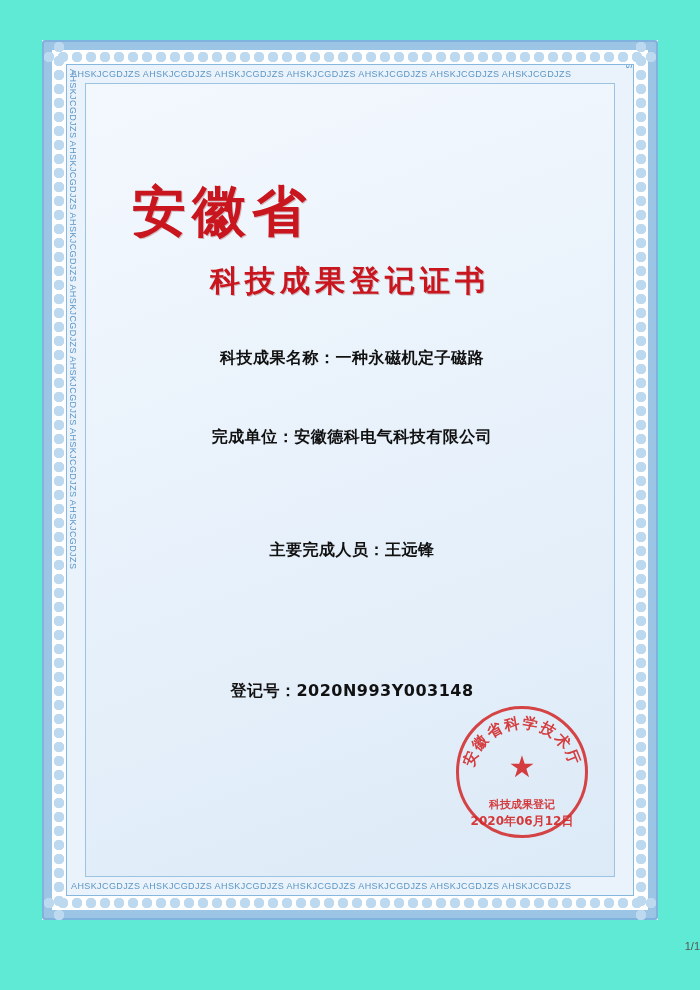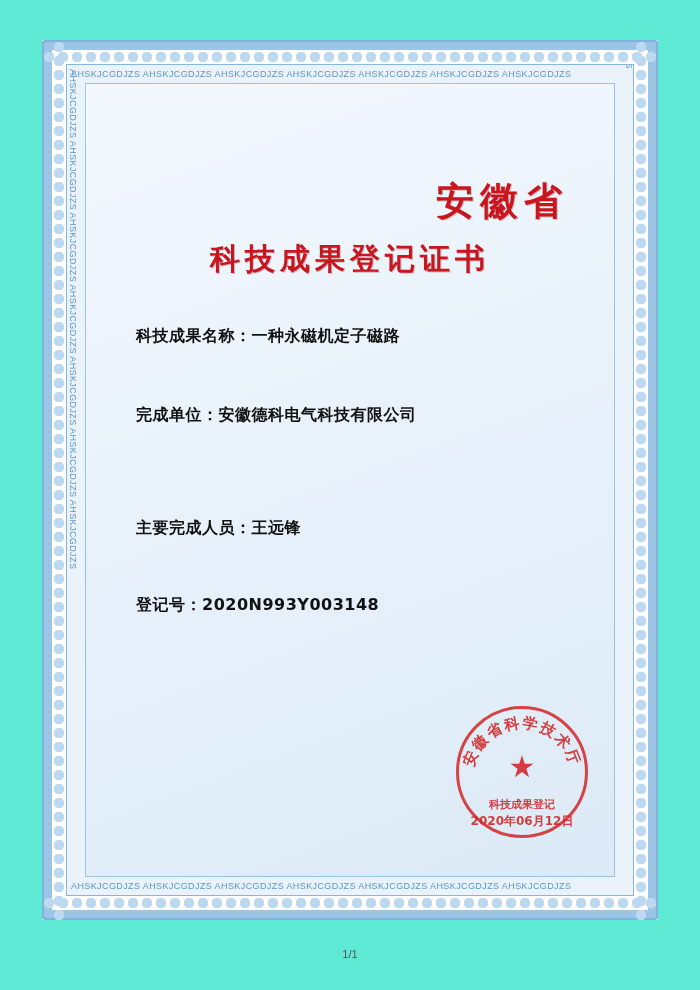--- a/index.html
+++ b/index.html
@@ -119,24 +119,24 @@
   }
 
   .content {
     position: absolute;
     left: 0; top: 0; right: 0; bottom: 0;
     padding: 0 46px;
   }
 
   .title1 {
     margin-top: 92px;
-    text-align: right;
+    text-align: left;
     font-family: "DejaVu Serif", serif;
     font-weight: bold;
-    font-size: 38px;
+    font-size: 54px;
     letter-spacing: 6px;
     color: #c9151e;
     text-shadow: 1px 1px 0 rgba(120,0,0,0.25);
   }
   .title2 {
     margin-top: 12px;
     text-align: center;
     font-family: "DejaVu Serif", serif;
     font-weight: bold;
     font-size: 30px;
@@ -145,28 +145,29 @@
     text-shadow: 1px 1px 0 rgba(120,0,0,0.25);
   }
 
   .field {
     margin-top: 36px;
     font-family: "DejaVu Sans", sans-serif;
     font-size: 16px;
     color: #111111;
     font-weight: bold;
     letter-spacing: 0.5px;
+    text-align: center;
   }
   .field .label { }
   .field .value { }
 
   .f-name   { margin-top: 46px; padding-left: 4px; }
   .f-unit   { margin-top: 58px; padding-left: 4px; }
   .f-person { margin-top: 92px; padding-left: 4px; }
-  .f-regno  { margin-top: 56px; padding-left: 4px; }
+  .f-regno  { margin-top: 120px; padding-left: 4px; }
   .f-org    { margin-top: 26px;  padding-left: 4px; }
 
   
   .seal {
     position: absolute;
     right: 26px;
     bottom: 38px;
     width: 132px;
     height: 132px;
   }
@@ -225,25 +226,24 @@
     font-weight: bold;
     opacity: 0.92;
     margin-top: 18px;
   }
 
   .page-number {
     position: absolute;
     left: 0;
     top: 940px;
     width: 700px;
-    text-align: center;
+    text-align: right;
     font-size: 11px;
     color: #555555;
     font-family: "Liberation Sans", sans-serif;
-    margin-top: 8px;
   }
 </style>
 </head>
 <body>
 
 <div class="page">
 
   <div class="cert">
 
     <div class="ornament-outer"></div>

